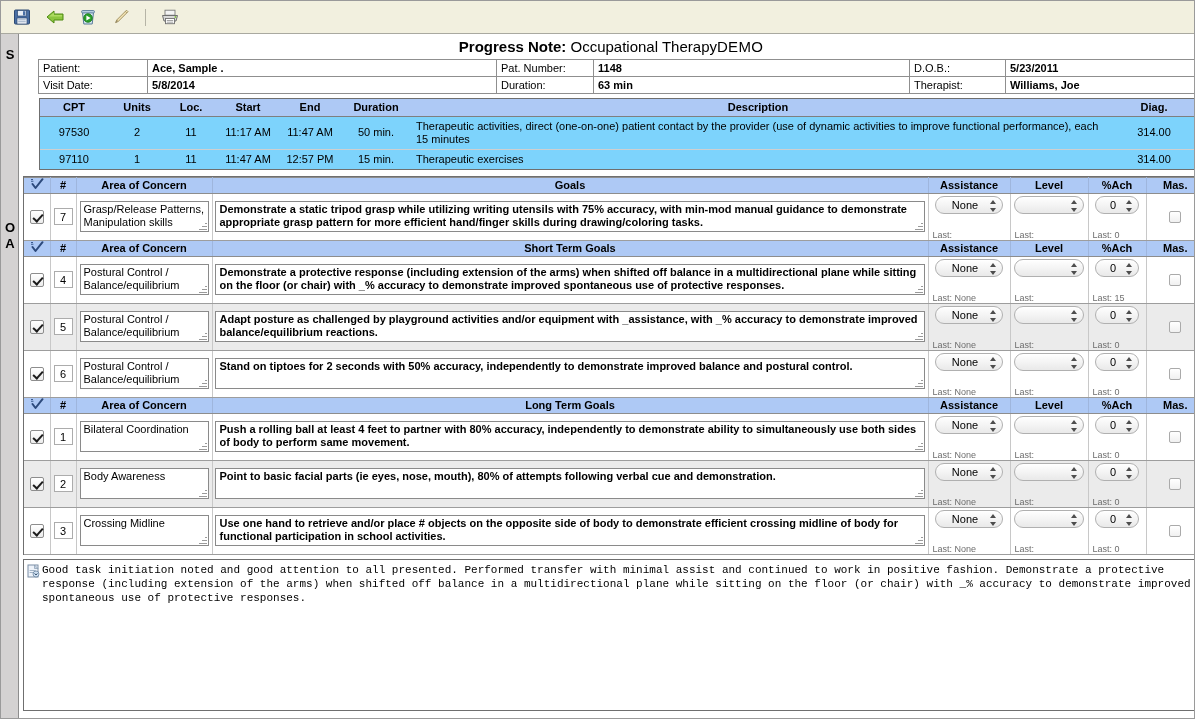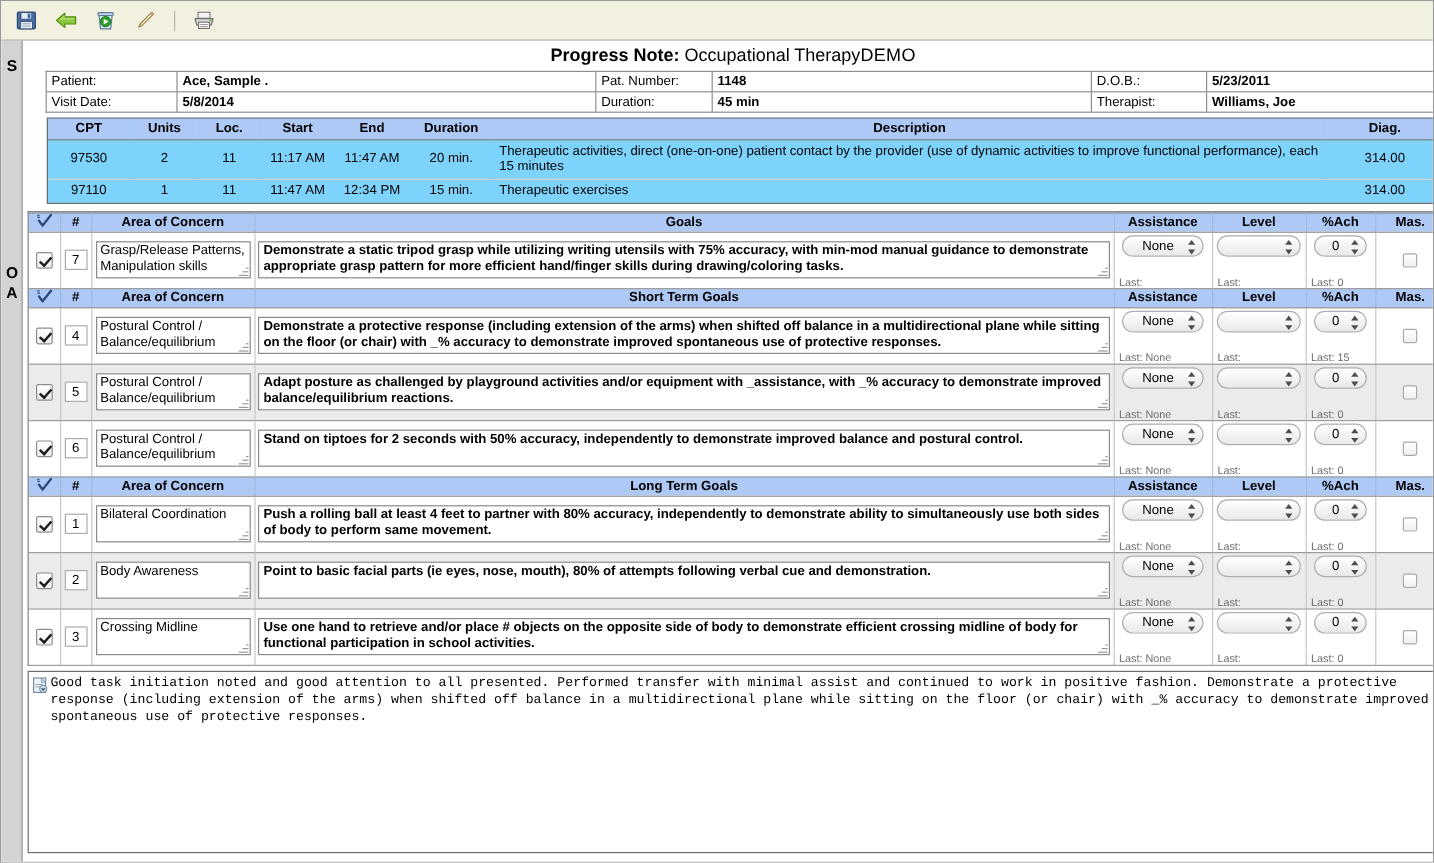--- a/index.html
+++ b/index.html
@@ -404,21 +404,21 @@
           <td class="val" style="width:349px">Ace, Sample .</td>
           <td class="lbl" style="width:97px">Pat. Number:</td>
           <td class="val" style="width:316px">1148</td>
           <td class="lbl" style="width:96px">D.O.B.:</td>
           <td class="val">5/23/2011</td>
         </tr>
         <tr>
           <td class="lbl">Visit Date:</td>
           <td class="val">5/8/2014</td>
           <td class="lbl">Duration:</td>
-          <td class="val">45 min</td>
+          <td class="val">63 min</td>
           <td class="lbl">Therapist:</td>
           <td class="val">Williams, Joe</td>
         </tr>
       </tbody>
         </table>
 
       <div class="cpt-wrap">
         <table class="cpt">
           <tbody>
               <tr>
@@ -430,30 +430,30 @@
             <th style="width:72px">Duration</th>
             <th>Description</th>
             <th style="width:100px">Diag.</th>
           </tr>
           <tr>
             <td class="c-center">97530</td>
             <td class="c-center">2</td>
             <td class="c-center">11</td>
             <td class="c-center">11:17 AM</td>
             <td class="c-center">11:47 AM</td>
-            <td class="c-center">20 min.</td>
+            <td class="c-center">50 min.</td>
             <td>Therapeutic activities, direct (one-on-one) patient contact by the provider (use of dynamic activities to improve functional performance), each 15 minutes</td>
             <td class="c-center">314.00</td>
           </tr>
           <tr>
             <td class="c-center">97110</td>
             <td class="c-center">1</td>
             <td class="c-center">11</td>
             <td class="c-center">11:47 AM</td>
-            <td class="c-center">12:34 PM</td>
+            <td class="c-center">12:57 PM</td>
             <td class="c-center">15 min.</td>
             <td>Therapeutic exercises</td>
             <td class="c-center">314.00</td>
           </tr>
         </tbody>
           </table>
       </div>
 
 
       <div class="goals">

